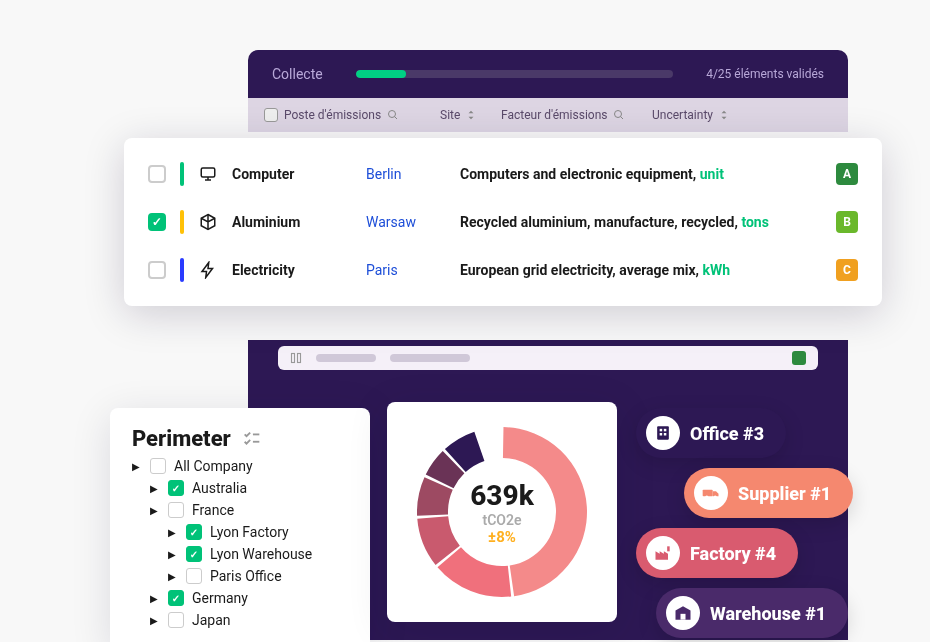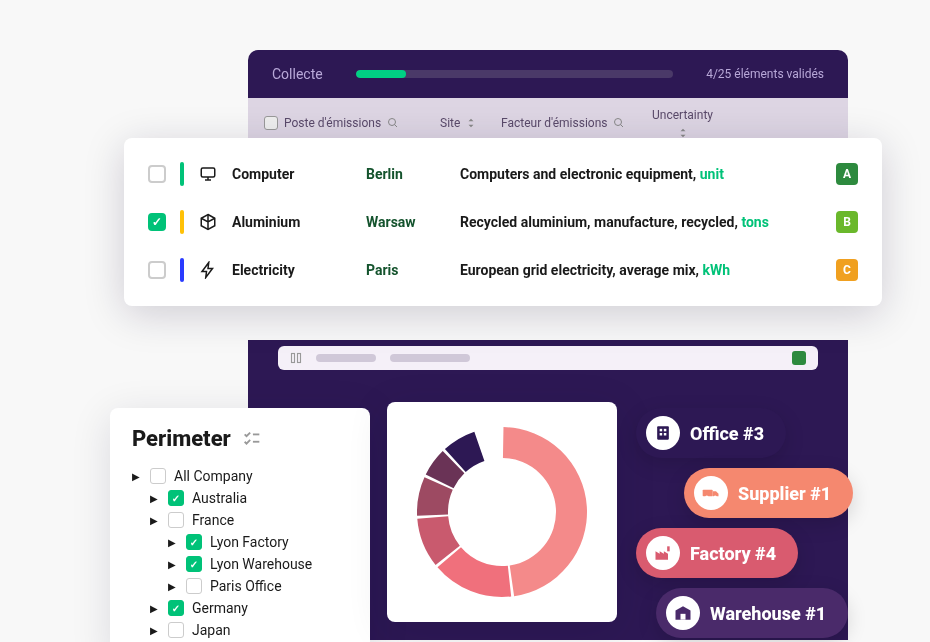--- a/index.html
+++ b/index.html
@@ -60,21 +60,21 @@
       gap: 6px;
     }
     .header-cell {
       display: flex;
       align-items: center;
       gap: 6px;
     }
     .header-cell.poste { width: 150px; }
     .header-cell.site { width: 55px; }
     .header-cell.facteur { width: 145px; }
-    .header-cell.uncertainty { width: auto; flex-direction: column; }
+    .header-cell.uncertainty { width: auto; }
 
     .cb-header {
       width: 14px;
       height: 14px;
       border: 1.5px solid #999;
       border-radius: 3px;
       background: #eee;
     }
 
     
@@ -166,23 +166,23 @@
       flex-shrink: 0;
     }
     .poste-name {
       width: 120px;
       font-weight: 700;
       font-size: 14px;
       color: #1a1a1a;
     }
     .site-name {
       width: 80px;
-      font-weight: 700;
+      font-weight: 400;
       font-size: 14px;
-      color: #14532d;
+      color: #1d4ed8;
     }
     .factor {
       flex: 1;
       font-weight: 700;
       font-size: 14px;
       color: #1a1a1a;
     }
     .factor .unit {
       color: #00c278;
     }
@@ -211,21 +211,21 @@
       padding: 18px 22px;
       z-index: 6;
     }
     .perimeter-title {
       display: flex;
       align-items: center;
       gap: 10px;
       font-size: 22px;
       font-weight: 800;
       color: #1a1a1a;
-      margin-bottom: 14px;
+      margin-bottom: 4px;
     }
     .tree {
       font-size: 14px;
       color: #1a1a1a;
     }
     .tree-item {
       display: flex;
       align-items: center;
       gap: 8px;
       padding: 3px 0;
@@ -484,20 +484,25 @@
 <div class="donut-card">
   <div class="donut">
     <svg width="180" height="180" viewBox="0 0 180 180" id="donut-svg">
         <path d="M91.48345454716909 5.012945911706737 A85 85 0 0 1 102.12345936496851 174.13097962716205 L97.70196242009764 143.44791646902058 A54 54 0 0 0 90.9424299476133 36.008224461554875 Z" fill="#f48a8a"></path>
         <path d="M99.17994523501199 174.50283193764682 A85 85 0 0 1 25.461938876535157 145.31580846759735 L48.99934940391645 125.14180773235597 A54 54 0 0 0 95.83196520812525 143.68415205450503 Z" fill="#f0707c"></path>
         <path d="M23.570759844400428 143.02976572029786 A85 85 0 0 1 5.273795331218992 96.81690856795305 L36.173940563362656 94.3307419137584 A54 54 0 0 0 47.7978944893838 123.68949822230687 Z" fill="#c95a6e"></path>
         <path d="M5.0875015677892605 93.85585399098665 A85 85 0 0 1 12.469790125356795 55.15654212346633 L40.745513726697254 67.86415617255508 A54 54 0 0 0 36.05558923130141 92.44960135897975 Z" fill="#9d4a62"></path>
         <path d="M13.733038577682066 52.47200251270171 A85 85 0 0 1 30.740966257361976 29.062598349709006 L52.35308444585349 51.28682718687396 A54 54 0 0 0 41.54804803758625 66.15868394924578 Z" fill="#6a3356"></path>
         <path d="M32.90374990754582 27.03160931562625 A85 85 0 0 1 62.32670687114168 9.630921074058065 L72.41931965931354 38.94199691763689 A54 54 0 0 0 53.727088176558524 49.9965518005155 Z" fill="#2d1854"></path>
       </svg>
+    <div class="donut-center">
+      <div class="donut-val">639k</div>
+      <div class="donut-unit">tCO2e</div>
+      <div class="donut-pct">±8%</div>
+    </div>
   </div>
 </div>
 
 <div class="pill pill-office">
   <div class="pill-icon">
     <svg width="20" height="20" viewBox="0 0 24 24" fill="#2d1854">
         <rect x="5" y="4" width="14" height="16" rx="1"></rect>
         <rect x="8" y="7" width="3" height="3" fill="#fff"></rect>
         <rect x="13" y="7" width="3" height="3" fill="#fff"></rect>
         <rect x="8" y="12" width="3" height="3" fill="#fff"></rect>

